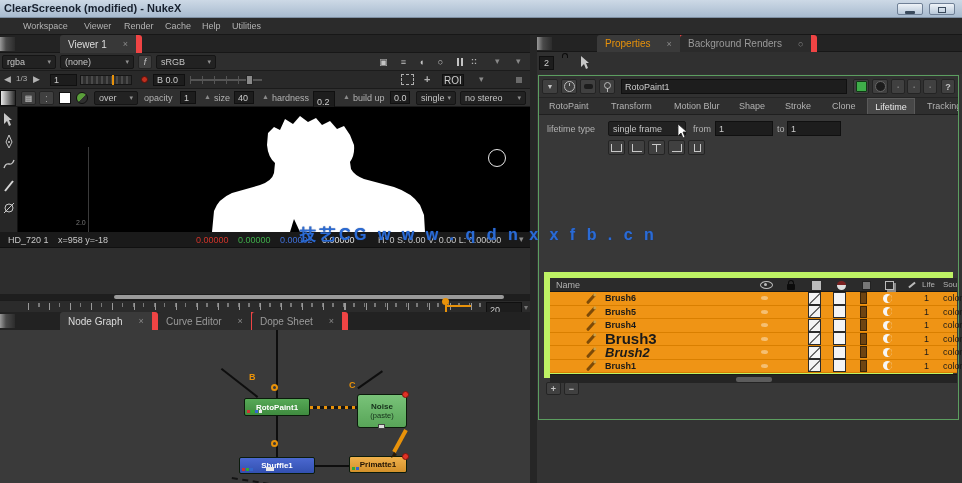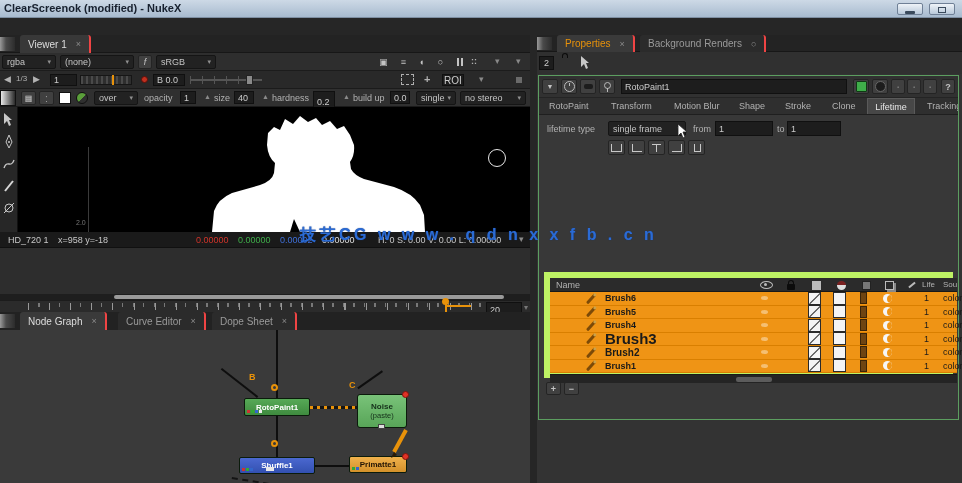--- a/index.html
+++ b/index.html
@@ -9,22 +9,22 @@
   .row{display:flex;align-items:center;}
   .dd{background:#222;border:1px solid #151515;border-radius:2px;color:#c4c4c4;font-size:9px;
       display:flex;align-items:center;justify-content:space-between;padding:0 4px;box-sizing:border-box;}
   .dd .c{color:#909090;font-size:7px;margin-left:3px;}
   .btn{background:#404040;border:1px solid #242424;border-radius:2px;color:#c4c4c4;
        display:flex;align-items:center;justify-content:center;box-sizing:border-box;font-size:9px;}
   .field{background:#1d1d1d;border:1px solid #101010;color:#ccc;font-size:9px;
        display:flex;align-items:center;padding:0 3px;box-sizing:border-box;}
   .lbl{color:#b2b2b2;font-size:9px;white-space:nowrap;}
   .tb{background:#2e2e2e;border-bottom:1px solid #1c1c1c;}
-  .tab{display:flex;align-items:center;gap:9px;padding:0 8px;height:100%;font-size:10px;
-       border-right:2px solid #ef4444;box-sizing:border-box;}
+  .tab{display:flex;align-items:center;gap:16px;padding:0 8px;height:100%;font-size:10px;
+       border-right:6px solid #ef4444;box-sizing:border-box;margin-left:40px;}
   .tab .x{color:#8a8a8a;font-size:9px;}
   .corner{background:linear-gradient(90deg,#9a9a9a,#4a4a4a 40%,#2c2c2c);}
   .wire{background:#0e0e0e;}
   .diag{transform-origin:0 0;}
   .ring{border:2px solid #e8920a;border-radius:50%;background:transparent;}
   .chip{display:inline-block;width:3px;height:3px;margin-right:1px;}
   .reddot{width:7px;height:7px;border-radius:50%;background:#e03226;border:1px solid #7e130e;}
   
   .ieye{width:11px;height:6px;border:1px solid #bbb;border-radius:50%;position:relative;}
   .ieye:after{content:"";position:absolute;left:3px;top:1px;width:3px;height:3px;border-radius:50%;background:#bbb;}
@@ -67,20 +67,28 @@
   <div class="abs" style="left:0;top:0;width:962px;height:18px;background:linear-gradient(#cdd9e6,#a8bbcf);border-bottom:1px solid #7e8fa2;text-decoration:underline;">
     <span class="abs" style="left:4px;top:2px;font-size:11px;font-weight:bold;color:#17202e;white-space:nowrap;">ClearScreenok (modified) - NukeX</span>
     <span class="abs btn" style="left:897px;top:3px;width:26px;height:12px;background:linear-gradient(#eef3f8,#b9c9da);border:1px solid #6f8096;">
       <i class="abs" style="left:7px;top:7px;width:10px;height:3px;background:#3a4a5c;border-radius:1px;"></i>
     </span>
     <span class="abs btn" style="left:929px;top:3px;width:26px;height:12px;background:linear-gradient(#eef3f8,#b9c9da);border:1px solid #6f8096;">
       <i class="abs" style="left:8px;top:3px;width:8px;height:6px;border:1px solid #3a4a5c;"></i>
     </span>
   </div>
 
+  <div class="abs row" style="left:0;top:18px;width:962px;height:17px;background:#2b2b2b;border-bottom:1px solid #171717;gap:0;">
+    <span class="abs lbl" style="left:23px;top:3px;">Workspace</span>
+    <span class="abs lbl" style="left:84px;top:3px;">Viewer</span>
+    <span class="abs lbl" style="left:124px;top:3px;">Render</span>
+    <span class="abs lbl" style="left:165px;top:3px;">Cache</span>
+    <span class="abs lbl" style="left:202px;top:3px;">Help</span>
+    <span class="abs lbl" style="left:232px;top:3px;">Utilities</span>
+  </div>
 
   <div class="abs" style="left:0;top:35px;width:530px;height:277px;background:#2a2a2a;">
 
     <div class="abs" style="left:0;top:0;width:530px;height:18px;background:#232323;border-bottom:1px solid #171717;">
       <span class="abs corner" style="left:0;top:2px;width:15px;height:14px;"></span>
       <div class="abs tab" style="left:20px;top:0;height:18px;background:#383838;border-radius:3px 3px 0 0;">
         <span style="color:#ddd;">Viewer 1</span>
         <span class="x">×</span>
       </div>
     </div>
@@ -637,21 +645,21 @@
             <span class="cell" style="left:333px;">
                 <i class="crescent"></i>
               </span>
             <span class="cell" style="left:374px;font-size:9px;">1</span>
             <span class="cell" style="left:393px;font-size:9px;">color</span>
           </div>
           <div class="stroke-row">
             <span class="cell" style="left:40px;">
                 <i class="rowpen"></i>
               </span>
-            <span class="cell" style="left:55px;font-size:10px;font-weight:bold;">Brush2</span>
+            <span class="cell" style="left:55px;font-size:13px;font-weight:bold;font-style:italic;">Brush2</span>
             <span class="cell" style="left:211px;">
                 <i style="width:7px;height:4px;border-radius:50%;background:rgba(255,255,255,.4);"></i>
               </span>
             <span class="cell" style="left:258px;">
                 <i class="dbox diagline"></i>
               </span>
             <span class="cell" style="left:283px;">
                 <i class="dbox"></i>
               </span>
             <span class="cell" style="left:310px;">

